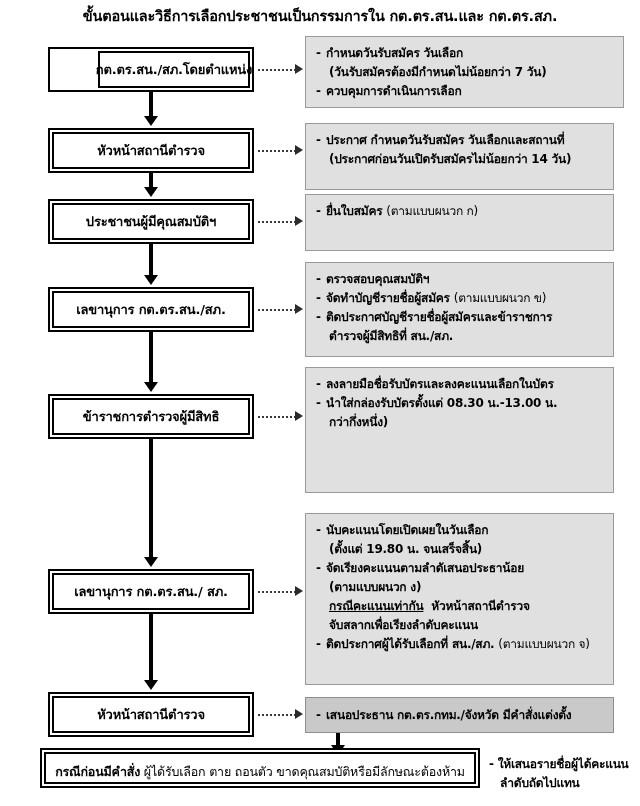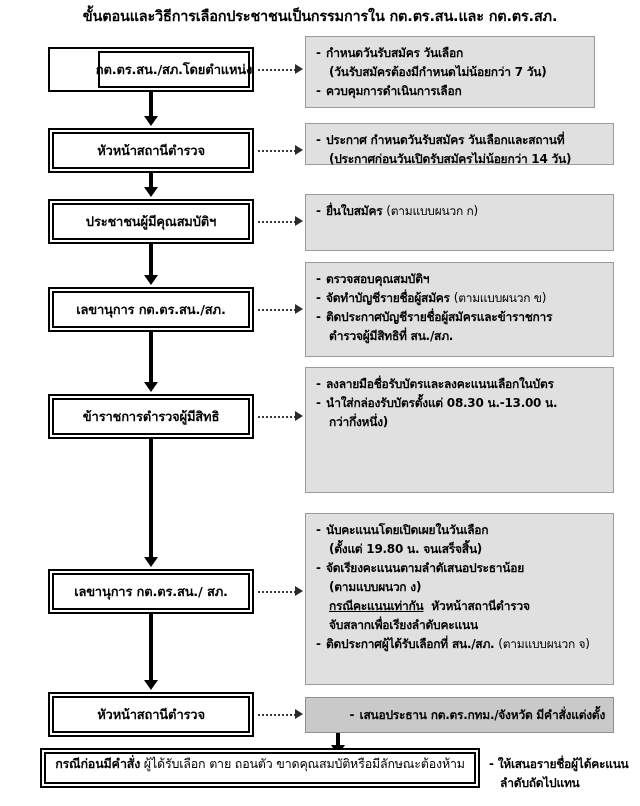--- a/index.html
+++ b/index.html
@@ -64,21 +64,21 @@
     border: 2px solid #000000;
     padding: 2px;
   }
   .wide-box .inner {
     box-sizing: border-box;
     width: 100%;
     height: 100%;
     border: 2px solid #000000;
     background: #ffffff;
     display: flex;
-    align-items: flex-start;
+    align-items: flex-end;
     justify-content: center;
   }
   .wide-box .label {
     font-size: 12.5px;
     letter-spacing: -0.2px;
     white-space: nowrap;
   }
   .wide-box .label b {
     font-weight: bold;
   }
@@ -87,21 +87,20 @@
   .panel {
     position: absolute;
     box-sizing: border-box;
     background: #e0e0e0;
     border: 1px solid #9a9a9a;
     padding: 7px 8px 6px 10px;
   }
   .panel.dark {
     background: #c9c9c9;
     border: 1px solid #8e8e8e;
-    justify-content: flex-end;
   }
   .panel .line {
     font-size: 12px;
     font-weight: bold;
     line-height: 19px;
     letter-spacing: -0.25px;
     white-space: nowrap;
   }
   .panel .line.ind {
     padding-left: 13px;
@@ -242,33 +241,33 @@
 
 <div class="dotted-conn" style="left:258px; top:416px; width:38px;"></div>
 <div class="arrow-right" style="left:295px; top:411px;"></div>
 
 <div class="dotted-conn" style="left:258px; top:591px; width:38px;"></div>
 <div class="arrow-right" style="left:295px; top:586px;"></div>
 
 <div class="dotted-conn" style="left:258px; top:714px; width:38px;"></div>
 <div class="arrow-right" style="left:295px; top:709px;"></div>
 
-<div class="panel" style="left:305px; top:36px; width:290px; height:72px;">
+<div class="panel" style="left:305px; top:36px; width:319px; height:72px;">
   <div class="line">
     <span class="dash">-</span><span>กำหนดวันรับสมัคร วันเลือก</span>
   </div>
   <div class="line ind">
     <span>(วันรับสมัครต้องมีกำหนดไม่น้อยกว่า 7 วัน)</span>
   </div>
   <div class="line">
     <span class="dash">-</span><span>ควบคุมการดำเนินการเลือก</span>
   </div>
 </div>
 
-<div class="panel" style="left:305px; top:123px; width:309px; height:42px;">
+<div class="panel" style="left:305px; top:123px; width:309px; height:67px;">
   <div class="line">
     <span class="dash">-</span><span>ประกาศ กำหนดวันรับสมัคร วันเลือกและสถานที่</span>
   </div>
   <div class="line ind">
     <span>(ประกาศก่อนวันเปิดรับสมัครไม่น้อยกว่า 14 วัน)</span>
   </div>
 </div>
 
 <div class="panel" style="left:305px; top:194px; width:309px; height:57px;">
   <div class="line">

